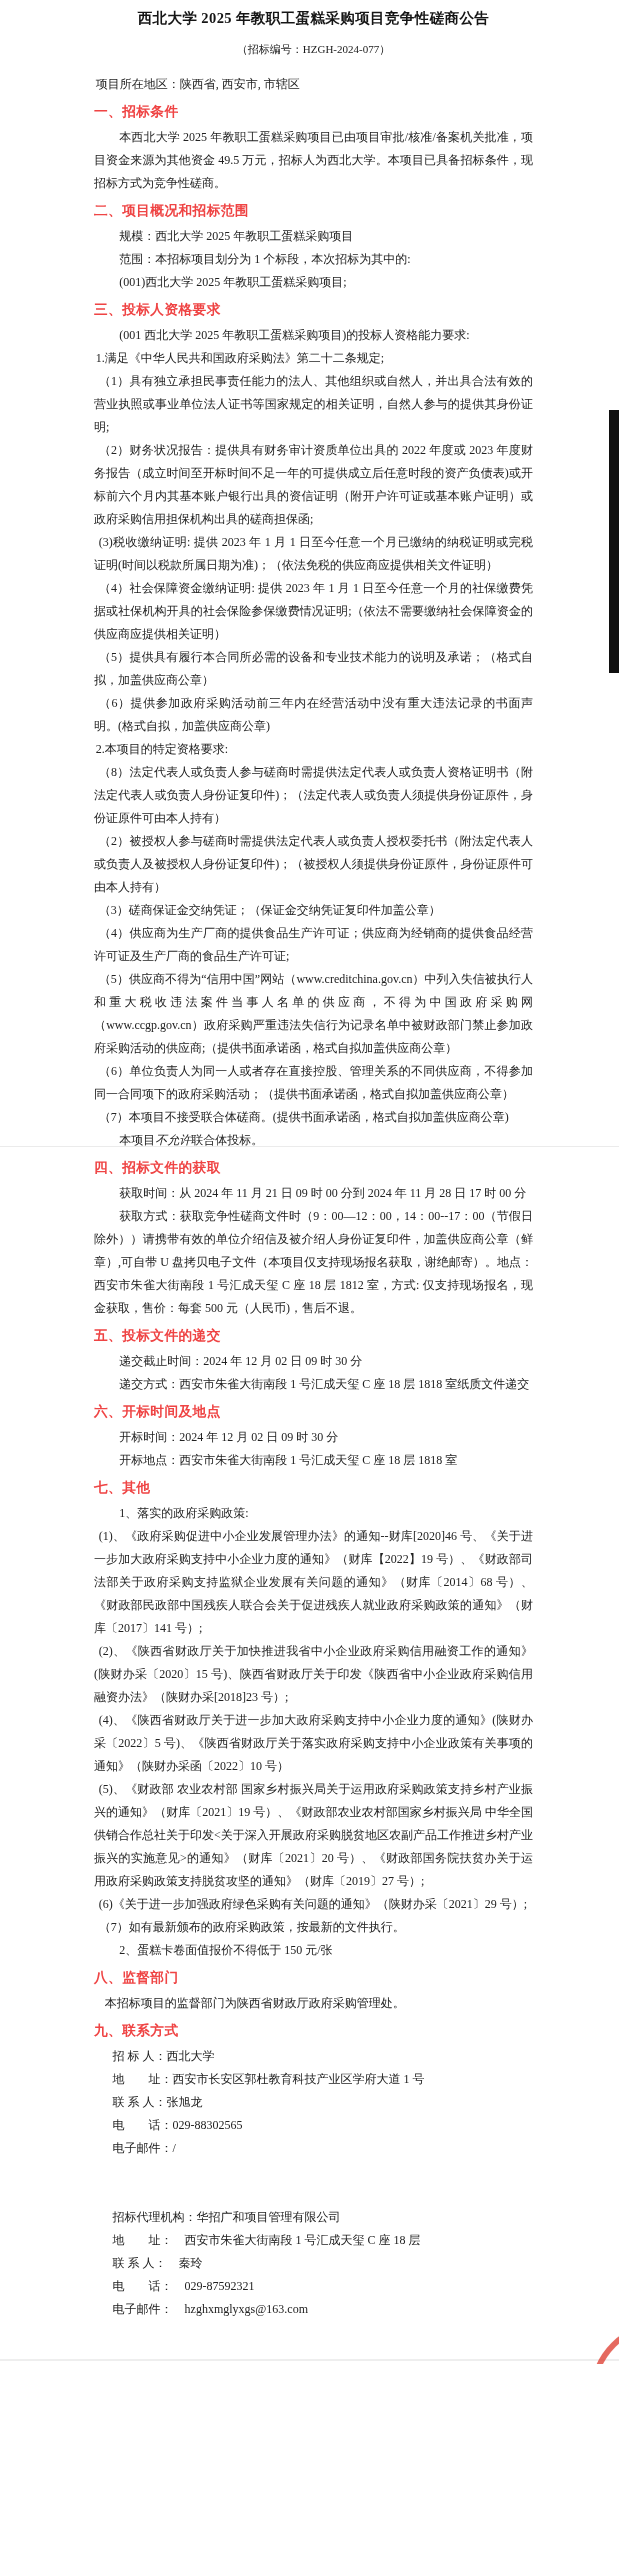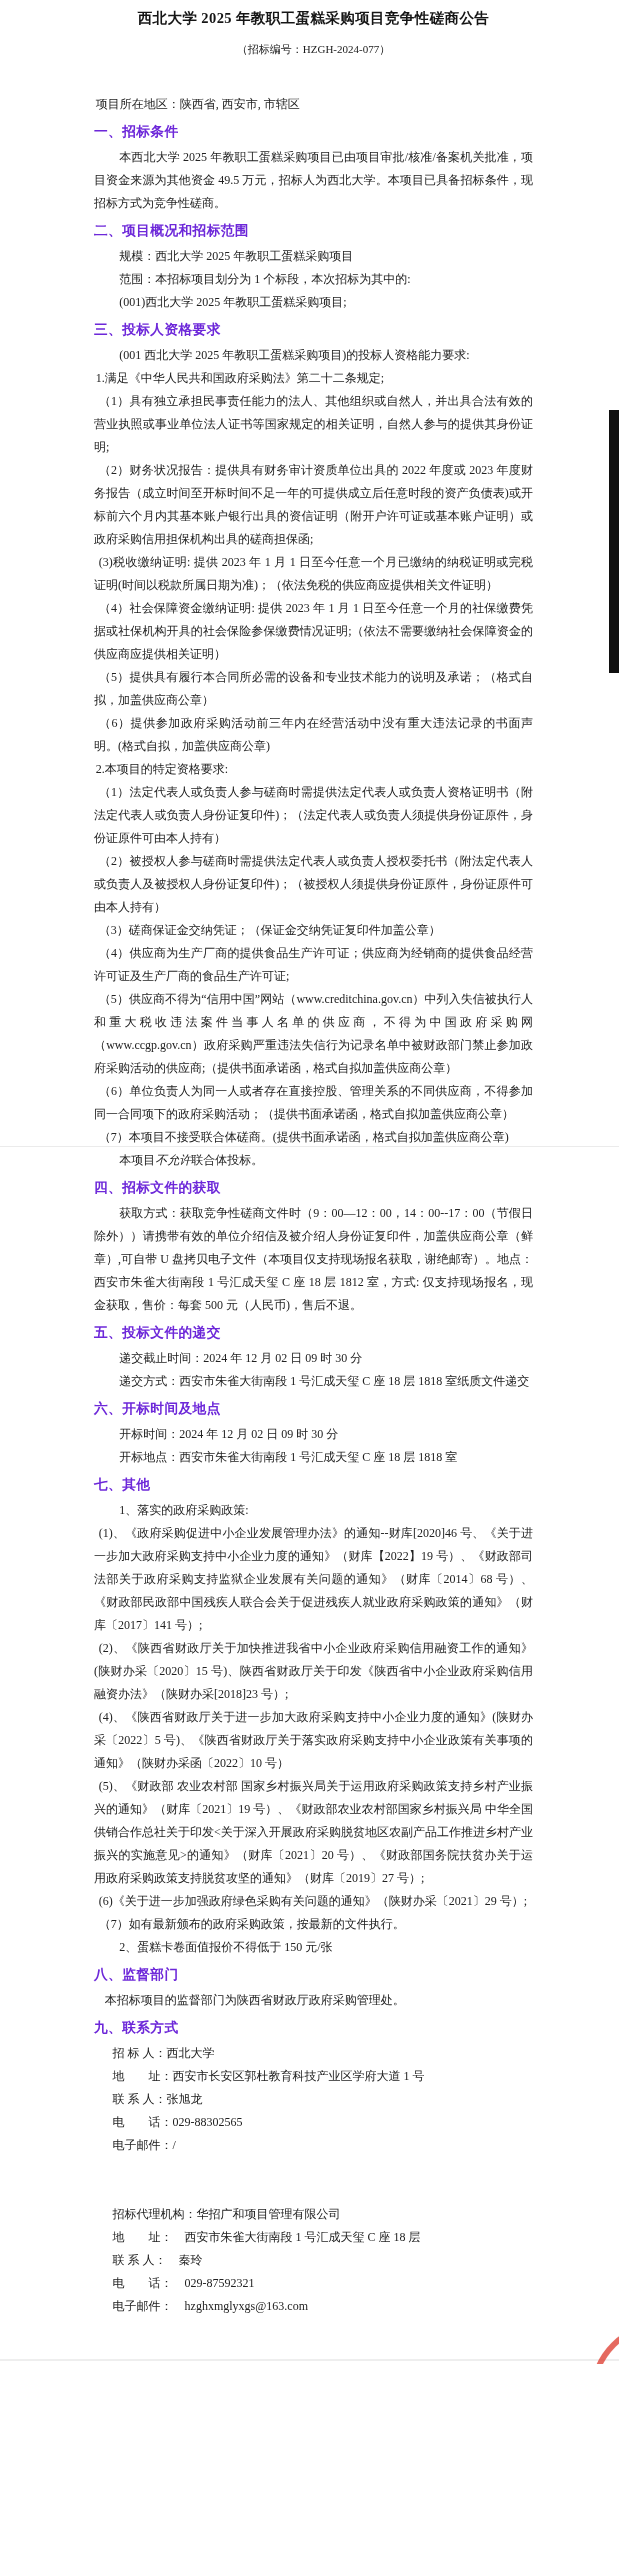--- a/index.html
+++ b/index.html
@@ -13,29 +13,29 @@
   }
   .content{position:absolute;left:94px;top:8.3px;width:439px;}
   .title{
     font-size:14.5px;font-weight:bold;text-align:center;
     line-height:21.5px;color:#151515;letter-spacing:0.4px;
   }
   .subtitle{
     font-size:11px;text-align:center;margin-top:10px;line-height:18px;color:#1a1a1a;
   }
   .flow{
-    margin-top:35px;
+    margin-top:15px;
     font-size:12px;line-height:23px;
     text-align:justify;text-justify:inter-ideograph;
     color:#222;
   }
   .flow .p{margin:0;}
   .flow .h{
     font-size:13.7px;font-weight:bold;line-height:25px;
-    margin:3.3px 0 1.7px;color:#6d28d9;letter-spacing:0.4px;text-align:left;
+    margin:3.3px 0 1.7px;color:#ef4444;letter-spacing:0.4px;text-align:left;
   }
   .i2{text-indent:2.1em;}
   .i03{text-indent:.4em;}
   .i02{text-indent:.15em;}
   .i08{text-indent:.9em;}
   .i16{text-indent:1.55em;}
   .flow em{}
   .gap{width:100%;}
   .sig{
     position:absolute;font-size:12px;line-height:21.5px;color:#1f1f1f;white-space:nowrap;
@@ -67,29 +67,30 @@
         <div class="h">三、投标人资格要求</div>
         <div class="p i2">(001 西北大学 2025 年教职工蛋糕采购项目)的投标人资格能力要求:</div>
         <div class="p i02">1.满足《中华人民共和国政府采购法》第二十二条规定;</div>
         <div class="p i03">（1）具有独立承担民事责任能力的法人、其他组织或自然人，并出具合法有效的营业执照或事业单位法人证书等国家规定的相关证明，自然人参与的提供其身份证明;</div>
         <div class="p i03">（2）财务状况报告：提供具有财务审计资质单位出具的 2022 年度或 2023 年度财务报告（成立时间至开标时间不足一年的可提供成立后任意时段的资产负债表)或开标前六个月内其基本账户银行出具的资信证明（附开户许可证或基本账户证明）或政府采购信用担保机构出具的磋商担保函;</div>
         <div class="p i03">(3)税收缴纳证明: 提供 2023 年 1 月 1 日至今任意一个月已缴纳的纳税证明或完税证明(时间以税款所属日期为准)；（依法免税的供应商应提供相关文件证明）</div>
         <div class="p i03">（4）社会保障资金缴纳证明: 提供 2023 年 1 月 1 日至今任意一个月的社保缴费凭据或社保机构开具的社会保险参保缴费情况证明;（依法不需要缴纳社会保障资金的供应商应提供相关证明）</div>
         <div class="p i03">（5）提供具有履行本合同所必需的设备和专业技术能力的说明及承诺；（格式自拟，加盖供应商公章）</div>
         <div class="p i03">（6）提供参加政府采购活动前三年内在经营活动中没有重大违法记录的书面声明。(格式自拟，加盖供应商公章)</div>
         <div class="p i02">2.本项目的特定资格要求:</div>
-        <div class="p i03">（1）法定代表人或负责人参与磋商时需提供法定代表人或负责人资格证明书（附法定代表人或负责人身份证复印件)；（法定代表人或负责人须提供身份证原件，身份证原件可由本人持有）</div>
+        <div class="p i03">（8）法定代表人或负责人参与磋商时需提供法定代表人或负责人资格证明书（附法定代表人或负责人身份证复印件)；（法定代表人或负责人须提供身份证原件，身份证原件可由本人持有）</div>
         <div class="p i03">（2）被授权人参与磋商时需提供法定代表人或负责人授权委托书（附法定代表人或负责人及被授权人身份证复印件)；（被授权人须提供身份证原件，身份证原件可由本人持有）</div>
         <div class="p i03">（3）磋商保证金交纳凭证；（保证金交纳凭证复印件加盖公章）</div>
         <div class="p i03">（4）供应商为生产厂商的提供食品生产许可证；供应商为经销商的提供食品经营许可证及生产厂商的食品生产许可证;</div>
         <div class="p i03">（5）供应商不得为“信用中国”网站（www.creditchina.gov.cn）中列入失信被执行人和重大税收违法案件当事人名单的供应商，不得为中国政府采购网（www.ccgp.gov.cn）政府采购严重违法失信行为记录名单中被财政部门禁止参加政府采购活动的供应商;（提供书面承诺函，格式自拟加盖供应商公章）</div>
         <div class="p i03">（6）单位负责人为同一人或者存在直接控股、管理关系的不同供应商，不得参加同一合同项下的政府采购活动；（提供书面承诺函，格式自拟加盖供应商公章）</div>
         <div class="p i03">（7）本项目不接受联合体磋商。(提供书面承诺函，格式自拟加盖供应商公章)</div>
         <div class="p i2"><span>本项目</span><em>不允许</em><span>联合体投标。</span></div>
         <div class="h">四、招标文件的获取</div>
+        <div class="p i2">获取时间：从 2024 年 11 月 21 日 09 时 00 分到 2024 年 11 月 28 日 17 时 00 分</div>
         <div class="p i2">获取方式：获取竞争性磋商文件时（9：00—12：00，14：00--17：00（节假日除外））请携带有效的单位介绍信及被介绍人身份证复印件，加盖供应商公章（鲜章）,可自带 U 盘拷贝电子文件（本项目仅支持现场报名获取，谢绝邮寄）。地点：西安市朱雀大街南段 1 号汇成天玺 C 座 18 层 1812 室，方式: 仅支持现场报名，现金获取，售价：每套 500 元（人民币)，售后不退。</div>
         <div class="h">五、投标文件的递交</div>
         <div class="p i2">递交截止时间：2024 年 12 月 02 日 09 时 30 分</div>
         <div class="p i2">递交方式：西安市朱雀大街南段 1 号汇成天玺 C 座 18 层 1818 室纸质文件递交</div>
         <div class="h">六、开标时间及地点</div>
         <div class="p i2">开标时间：2024 年 12 月 02 日 09 时 30 分</div>
         <div class="p i2">开标地点：西安市朱雀大街南段 1 号汇成天玺 C 座 18 层 1818 室</div>
         <div class="h">七、其他</div>
         <div class="p i2">1、落实的政府采购政策:</div>
         <div class="p i03">(1)、《政府采购促进中小企业发展管理办法》的通知--财库[2020]46 号、《关于进一步加大政府采购支持中小企业力度的通知》（财库【2022】19 号）、《财政部司法部关于政府采购支持监狱企业发展有关问题的通知》（财库〔2014〕68 号）、《财政部民政部中国残疾人联合会关于促进残疾人就业政府采购政策的通知》（财库〔2017〕141 号）;</div>

